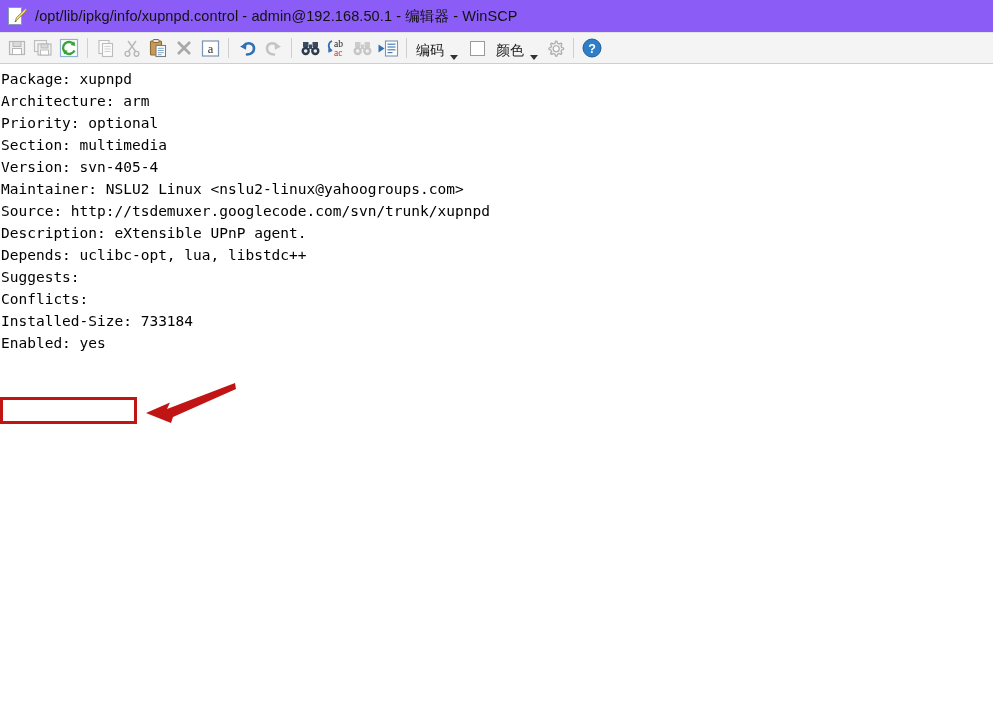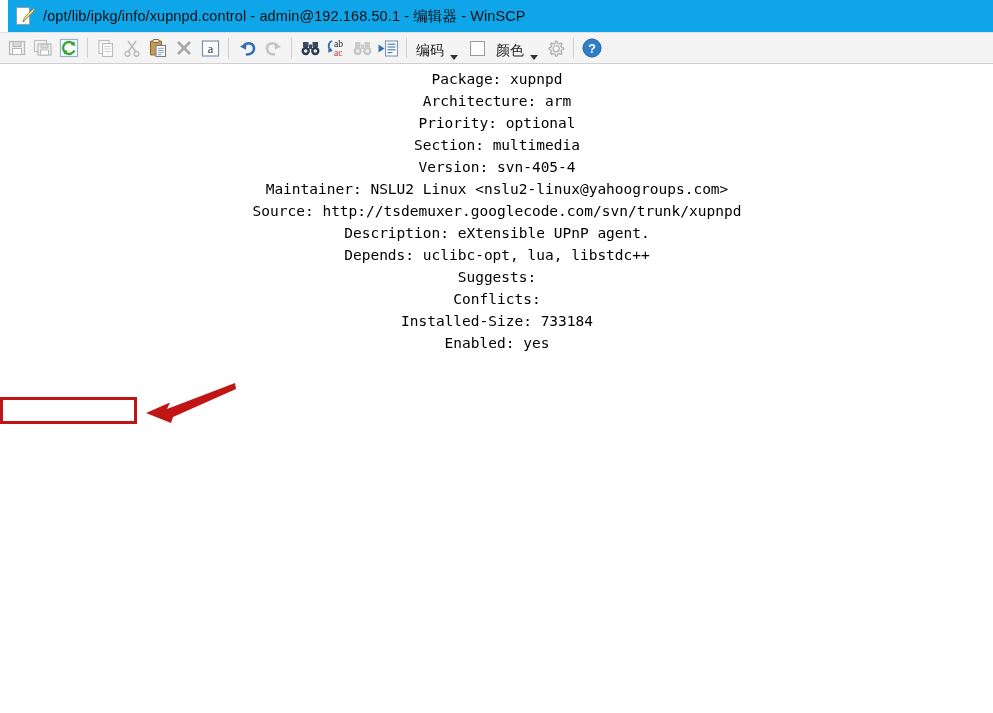--- a/index.html
+++ b/index.html
@@ -14,23 +14,22 @@
     overflow: hidden;
     position: relative;
   }
 
   
   .titlebar {
     height: 32px;
     display: flex;
     align-items: center;
     padding: 0 6px;
-    background: #0ea5e9;
+    background: #8b5cf6;
     box-sizing: border-box;
-    margin-left: 8px;
   }
   .title-icon {
     width: 22px;
     height: 22px;
     margin-right: 7px;
     flex: 0 0 auto;
     display: block;
   }
   .title-text {
     font-size: 14.5px;
@@ -105,21 +104,20 @@
     overflow: hidden;
   }
   .code {
     margin: 0;
     padding: 2px 0 0 1px;
     font-family: "DejaVu Sans Mono", "Liberation Mono", monospace;
     font-size: 14.5px;
     line-height: 22px;
     color: #000000;
     white-space: pre;
-    text-align: center;
   }
 
   
   .annot-box {
     position: absolute;
     left: 0px;
     top: 331px;
     width: 137px;
     height: 27px;
     border: 3px solid #C11515;

